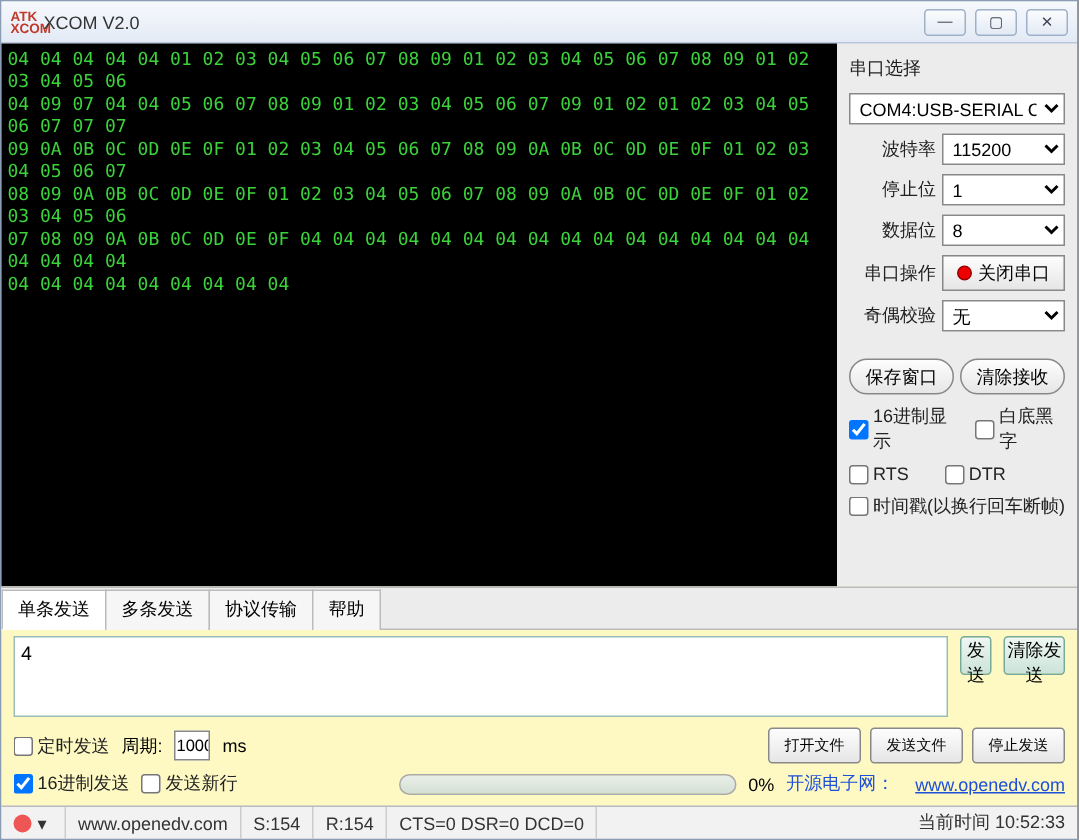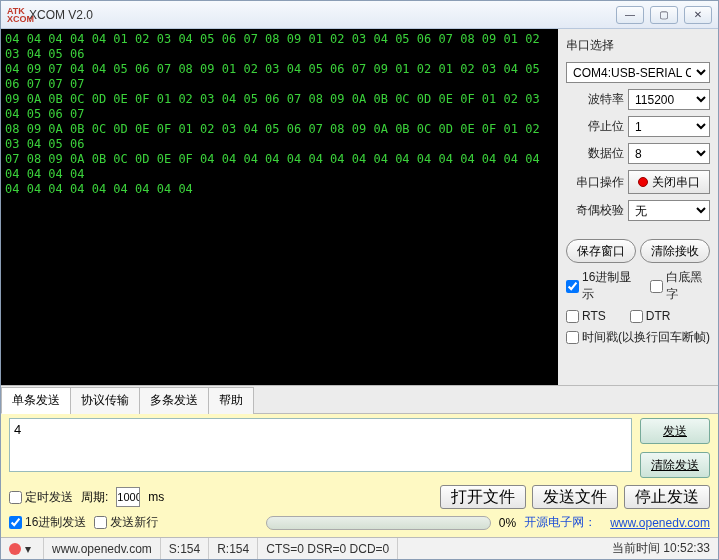--- a/index.html
+++ b/index.html
@@ -24,26 +24,26 @@
 .btn-row { display: flex; gap: 4px; }
 .btn-row .op-btn { flex: 1; border-radius: 12px; }
 .chk-row { display: flex; align-items: center; gap: 3px; font-size: 12px; color: #222; }
 .chk-row input { margin: 0; }
 .lower { border-top: 1px solid #bbb; background: #fef9c3; }
 .tabs { display: flex; background: #ececec; border-bottom: 1px solid #bbb; }
 .tab { padding: 4px 10px; border: 1px solid #bbb; border-bottom: none; background: #f6f6f6; margin-right: -1px; font-size: 12px; cursor: pointer; position: relative; top: 1px; }
 .tab.active { background: #fff; border-bottom: 1px solid #fff; }
 .send-area { display: flex; padding: 4px 8px 4px 8px; gap: 8px; }
 .send-text { flex: 1; height: 54px; border: 1px solid #9bb; background: #fff; padding: 3px 4px; font-size: 13px; resize: none; }
-.send-right { width: 70px; display: flex; flex-direction: column; gap: 8px; text-decoration: underline; }
+.send-right { width: 70px; display: flex; flex-direction: row; gap: 8px; }
 .btn { height: 26px; border: 1px solid #7a9; border-radius: 3px; background: linear-gradient(#eef7f3,#cce3d8); font-size: 12px; cursor: pointer; }
 .opts-row { display: flex; align-items: center; padding: 3px 8px; gap: 8px; }
 .period-in { width: 24px; height: 20px; border: 1px solid #888; text-align: center; font-size: 11px; }
 .file-btns { margin-left: auto; display: flex; gap: 6px; }
-.file-btn { height: 24px; padding: 0 10px; border: 1px solid #888; background: linear-gradient(#fdfdfd,#e6e6e6); font-size: 16px; cursor: pointer; border-radius: 3px; font-family: Liberation Serif, serif; }
+.file-btn { height: 24px; padding: 0 10px; border: 1px solid #888; background: linear-gradient(#fdfdfd,#e6e6e6); font-size: 10px; cursor: pointer; border-radius: 3px; font-family: Liberation Serif, serif; }
 .progress-row { display: flex; align-items: center; padding: 2px 8px 6px 8px; gap: 8px; }
 .progress { flex: 1; height: 14px; margin-left: 100px; border: 1px solid #aaa; border-radius: 7px; background: linear-gradient(#e9efe9,#d4dfd3); position: relative; }
 .pct { font-size: 12px; }
 .link { color: #1e4fd8; text-decoration: underline; font-size: 12px; cursor: pointer; margin-left: 6px; }
 .status { height: 22px; border-top: 1px solid #bbb; background: #f2f2f2; display: flex; align-items: center; font-size: 12px; color: #333; }
 .status > div { padding: 0 8px; border-right: 1px solid #ccc; height: 100%; display: flex; align-items: center; }
 .st-icon { width: 12px; height: 12px; border-radius: 50%; background: #e55; margin-right: 4px; }
 .drop { width: 10px; }
 </style>
 </head>
@@ -124,22 +124,22 @@
       <div class="chk-row">
           <input type="checkbox" style="">
           <span>时间戳(以换行回车断帧)</span>
         </div>
     </div>
   </div>
 
   <div class="lower">
     <div class="tabs">
       <div class="tab active">单条发送</div>
+      <div class="tab">多条发送</div>
       <div class="tab">协议传输</div>
-      <div class="tab">多条发送</div>
       <div class="tab">帮助</div>
     </div>
 
     <div class="send-area">
       <textarea class="send-text" style="">4</textarea>
       <div class="send-right">
         <button class="btn">发送</button>
         <button class="btn">清除发送</button>
       </div>
     </div>

